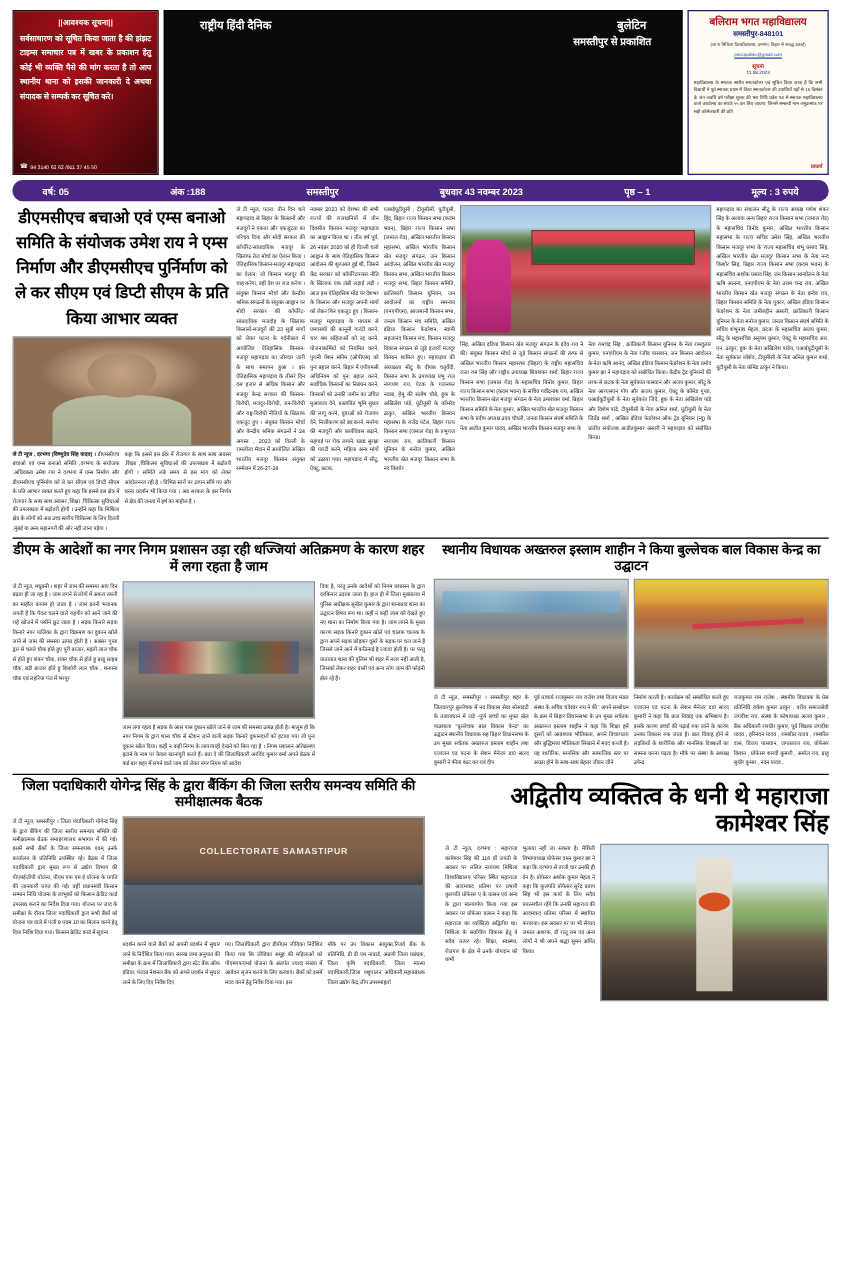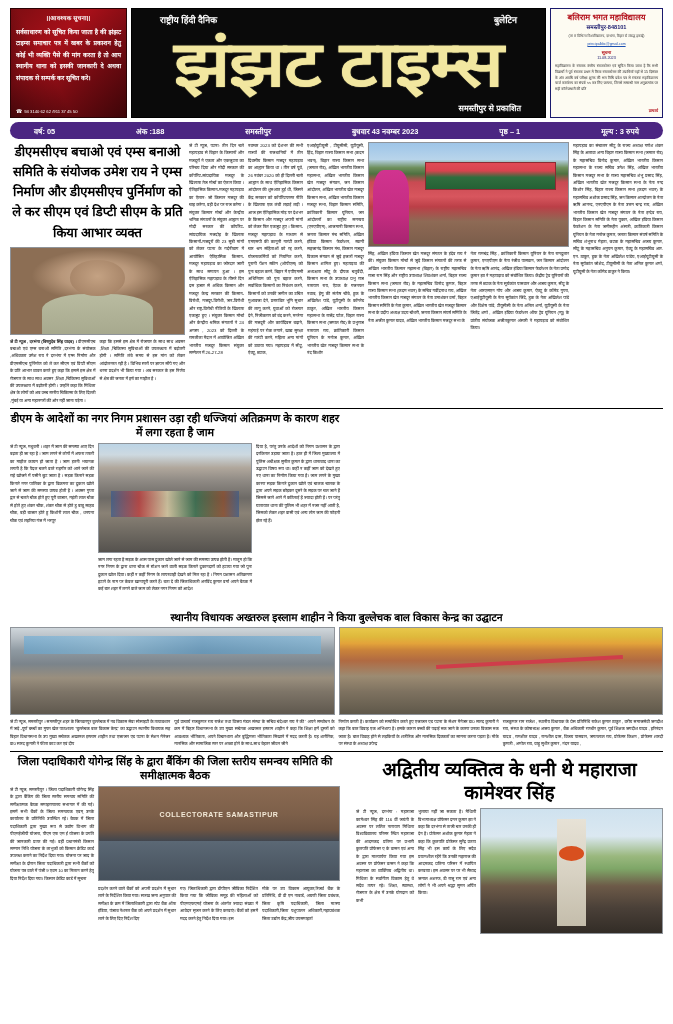--- a/index.html
+++ b/index.html
@@ -19,21 +19,21 @@
     height: 1024px;
     position: relative;
     background: #fff;
     padding: 8px 10px 4px 10px;
   }
 
   
   .masthead {
     display: flex;
     gap: 4px;
-    height: 110px;
+    height: 132px;
     align-items: stretch;
   }
 
   .notice-box {
     width: 117px;
     background: linear-gradient(135deg, #7d0d12 0%, #a81019 35%, #6b0a10 70%, #3d0508 100%);
     border: 1px solid #2b0305;
     padding: 5px 5px 3px 5px;
     color: #fff;
     display: flex;
@@ -373,23 +373,22 @@
 
   hr.rule {
     border: none;
     border-top: 1px solid #000;
     margin: 4px 0 3px 0;
   }
 
   
   .band2 {
     display: flex;
-    gap: 18px;
+    gap: 7px;
     margin-top: 2px;
-    flex-direction: column;
   }
   .b2-left { width: 330px; }
   .b2-right { flex: 1; }
 
   .sec-headline {
     font-size: 11px;
     font-weight: bold;
     text-align: center;
     line-height: 1.25;
     color: #000;
@@ -415,21 +414,21 @@
     display: flex;
     gap: 16px;
     margin-top: 2px;
   }
   .b3-left { width: 330px; }
   .b3-right { flex: 1; }
 
   .headline-maharaja {
     font-size: 19px;
     font-weight: bold;
-    text-align: center;
+    text-align: right;
     line-height: 1.18;
     color: #000;
     margin: 4px 0 4px 0;
   }
 
   .flexrow { display: flex; gap: 4px; align-items: flex-start; }
   .grow { flex: 1; }
 </style>
 </head>
 <body>
@@ -444,23 +443,20 @@
       <div class="notice-phone">
         <span class="phone-glyph">☎</span>
         <span>94 3140 62 62 /911 37 45 50</span>
       </div>
     </div>
 
     <div class="nameplate">
       <div class="np-top">
         <span>राष्ट्रीय हिंदी दैनिक</span>
         <span>बुलेटिन</span>
-      </div>
-      <div class="np-main">
-        <div class="np-logo">झंझट टाइम्स</div>
       </div>
       <div class="np-bottom">समस्तीपुर से प्रकाशित</div>
     </div>
 
     <div class="college-ad">
       <div class="ad-name">बलिराम भगत महाविद्यालय</div>
       <div class="ad-place">समस्तीपुर-848101</div>
       <div class="ad-affil">(ला रा मिथिला विश्वविद्यालय, दरभंगा, बिहार से संबद्ध इकाई)</div>
       <div class="ad-email">principalbbc@gmail.com</div>
       <div class="ad-sub">सूचना</div>

